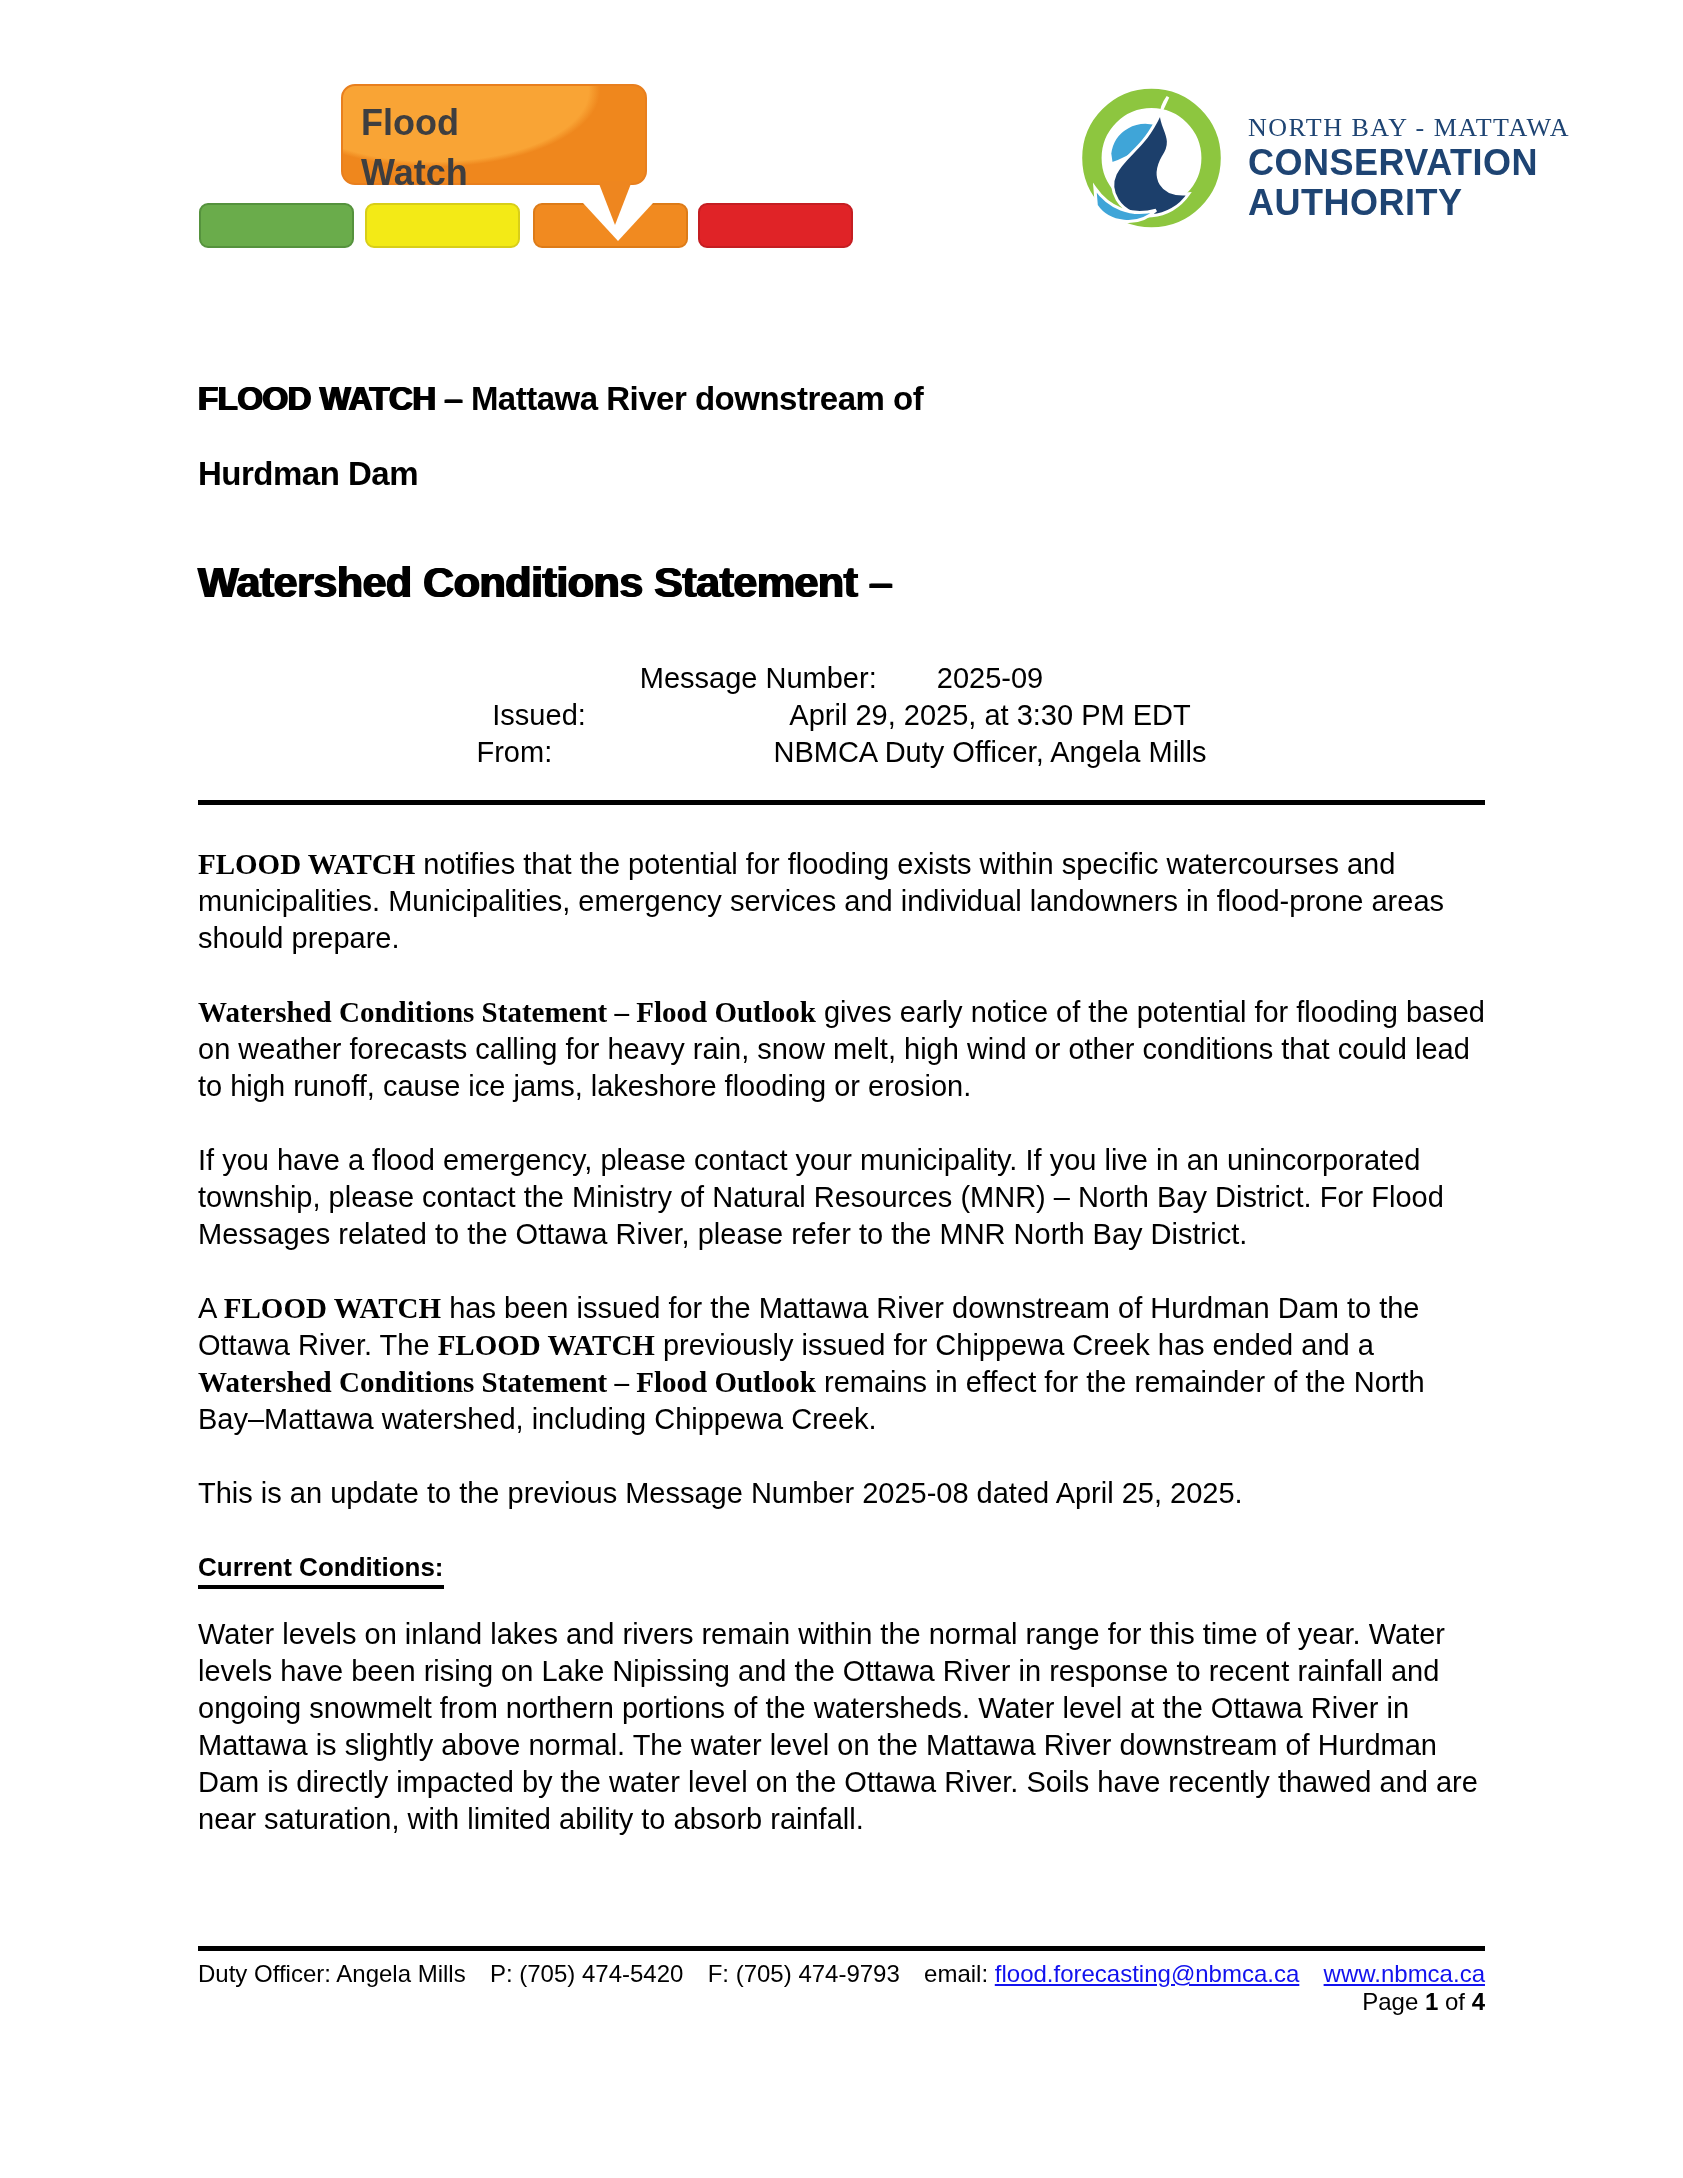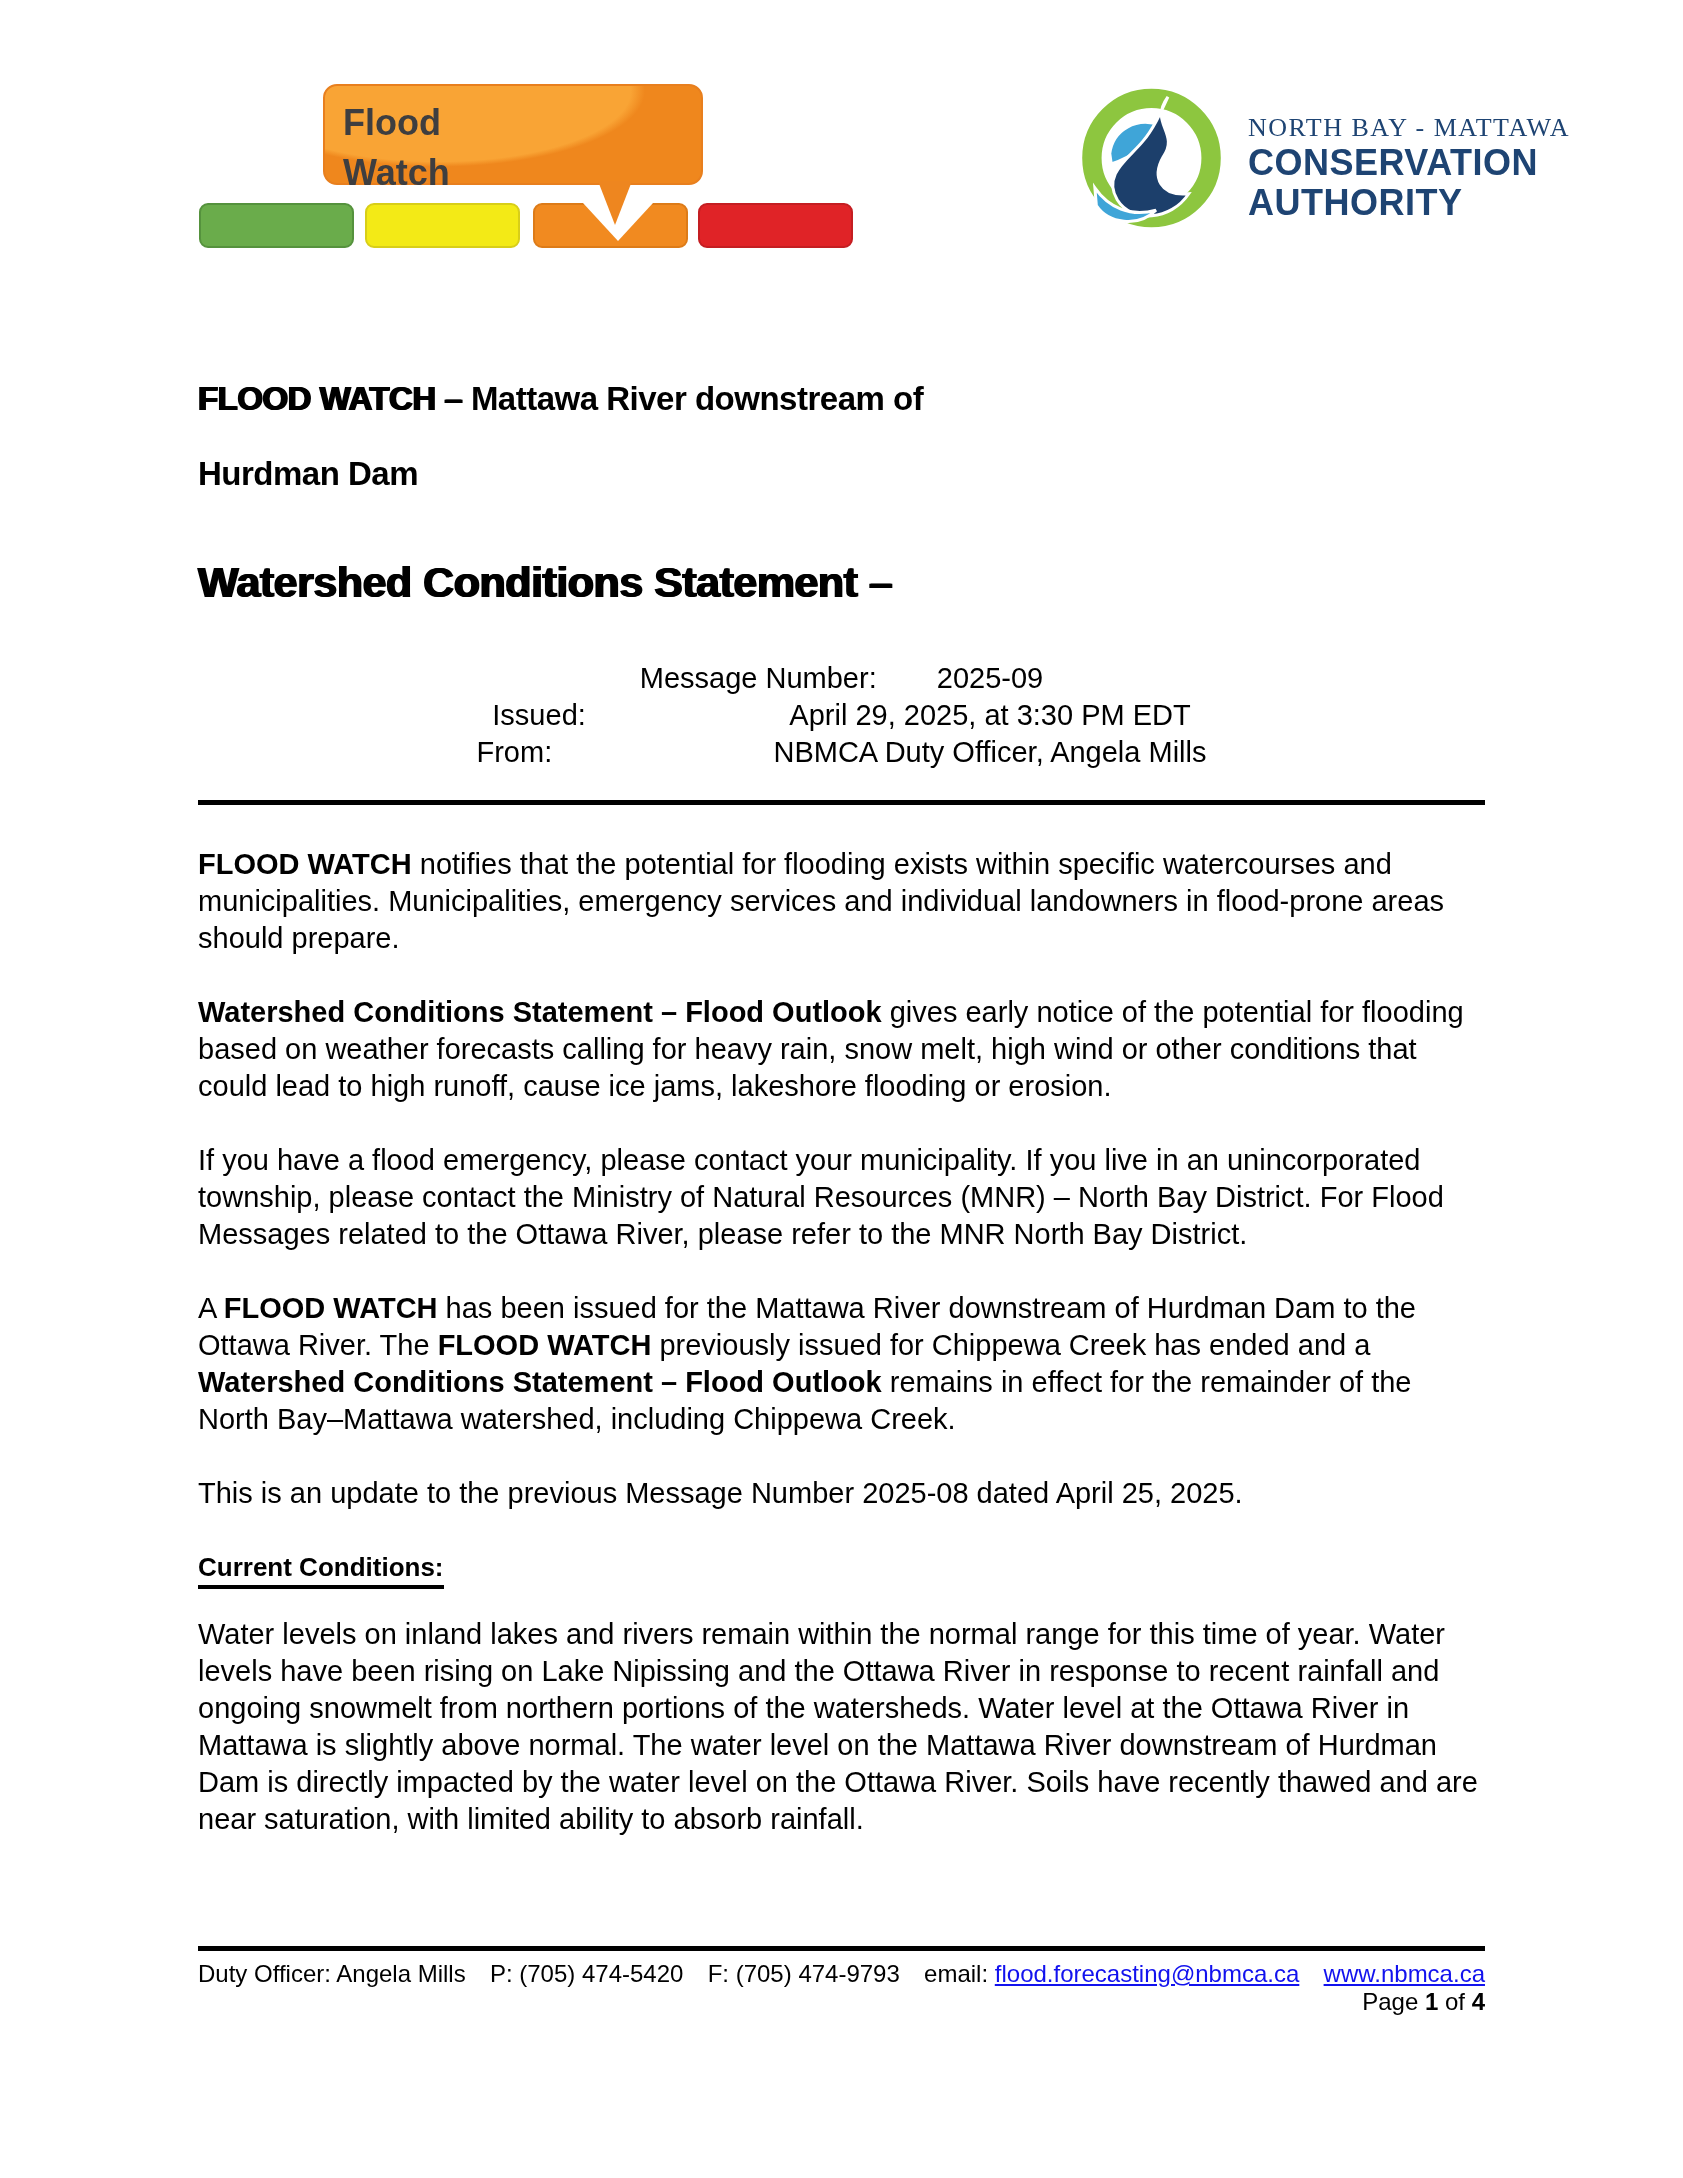--- a/index.html
+++ b/index.html
@@ -8,21 +8,21 @@
     width:1683px;height:2178px;
     background:#ffffff;
     font-family:"Liberation Sans", sans-serif;
     color:#000;
     overflow:hidden;
     margin:0 auto;
   }
   
   .header{position:relative;width:100%;height:259px;}
   .bubble{
-    position:absolute;left:323px;top:84px;width:380px;height:101px;
+    position:absolute;left:341px;top:84px;width:306px;height:101px;
     background:radial-gradient(95% 135% at 30% 5%, #F9A435 54%, #EF871D 58%);
     border:2px solid #E87F1E;border-radius:14px;box-sizing:border-box;
   }
   .bubble-text{
     padding:12px 0 0 18px;font-size:36px;font-weight:700;color:#3E3E40;line-height:50px;
   }
   .bubble-tail{
     position:absolute;left:598px;top:181px;width:0;height:0;z-index:3;
     border-left:17px solid transparent;border-right:17px solid transparent;
     border-top:44px solid #EE861F;
@@ -61,21 +61,21 @@
   .info-block{margin-top:36px;font-size:29px;line-height:37px;}
   .info-row{display:flex;justify-content:center;}
   .info-label{width:297px;flex:0 0 297px;}
   .rule{
     border:none;height:5px;background:#000;margin:29px 0 0 0;
   }
   .body-copy{margin-top:41px;}
   .body-copy p{
     margin:0 0 37px 0;font-size:29px;line-height:37px;
   }
-  .body-copy p .b{font-weight:700;}
+  .body-copy p .b{font-weight:700;font-family:Liberation Serif, serif;}
   .section-heading{
     margin:0 0 30px 0;font-size:26px;font-weight:700;line-height:37px;
   }
   .section-heading span{border-bottom:4px solid #000;padding-bottom:3px;}
   
   .footer{
     position:absolute;left:198px;top:1946px;width:1287px;
     border-top:5px solid #000;padding-top:9px;font-size:24px;
   }
   .footer-row{display:flex;justify-content:space-between;white-space:nowrap;}

